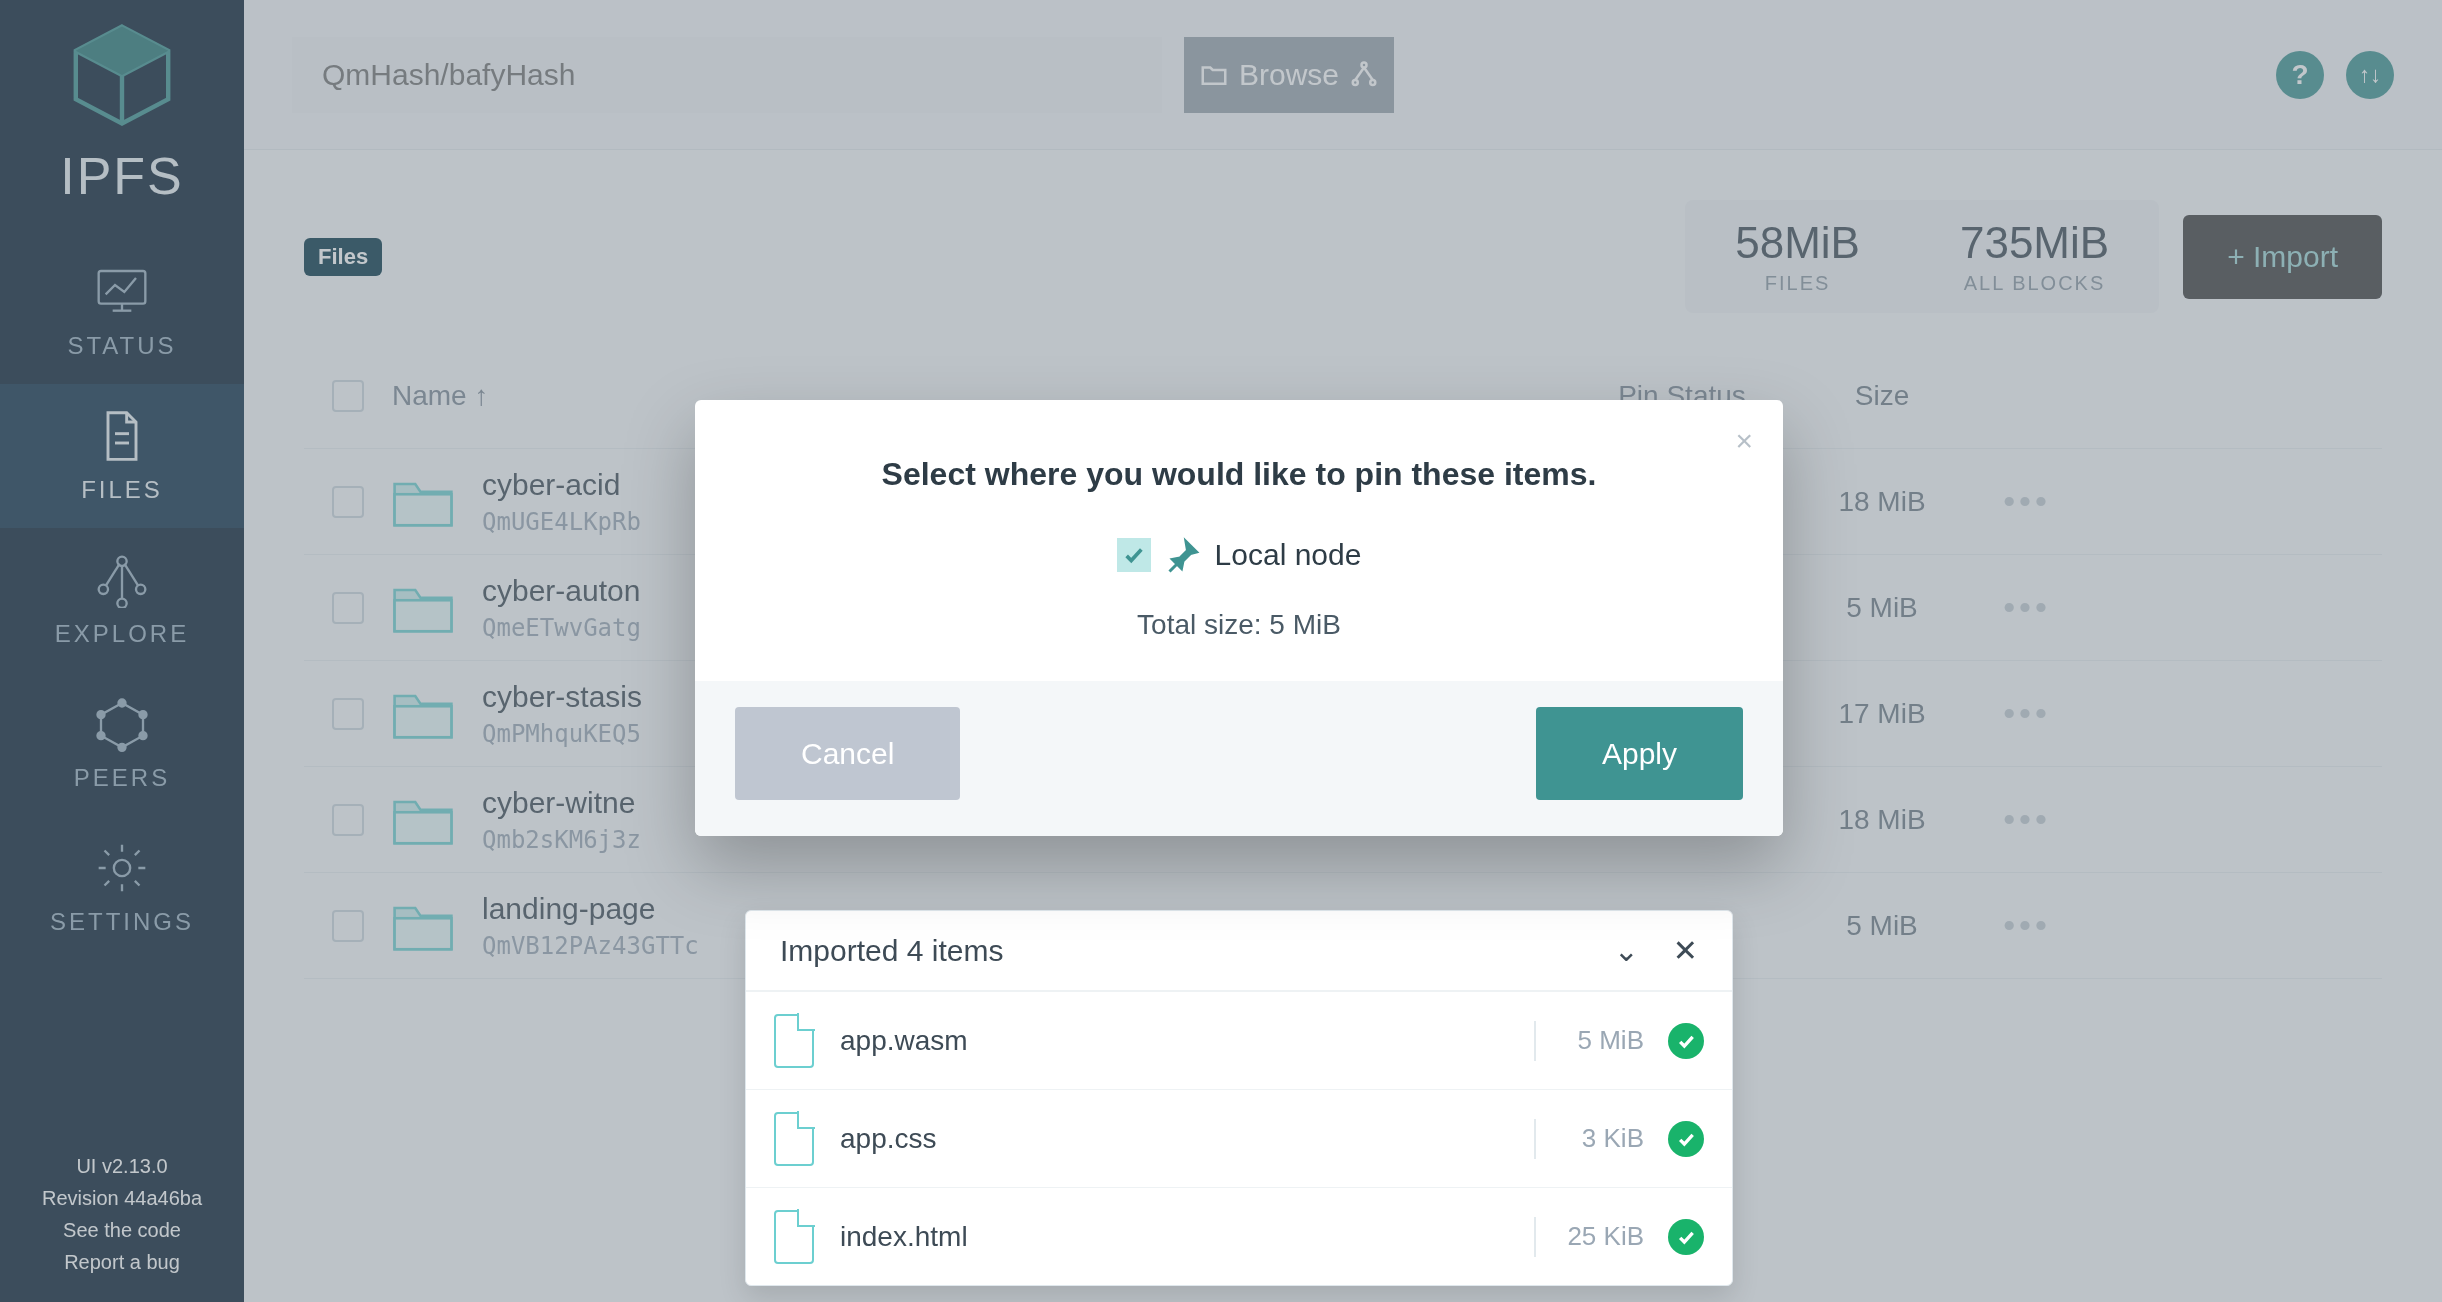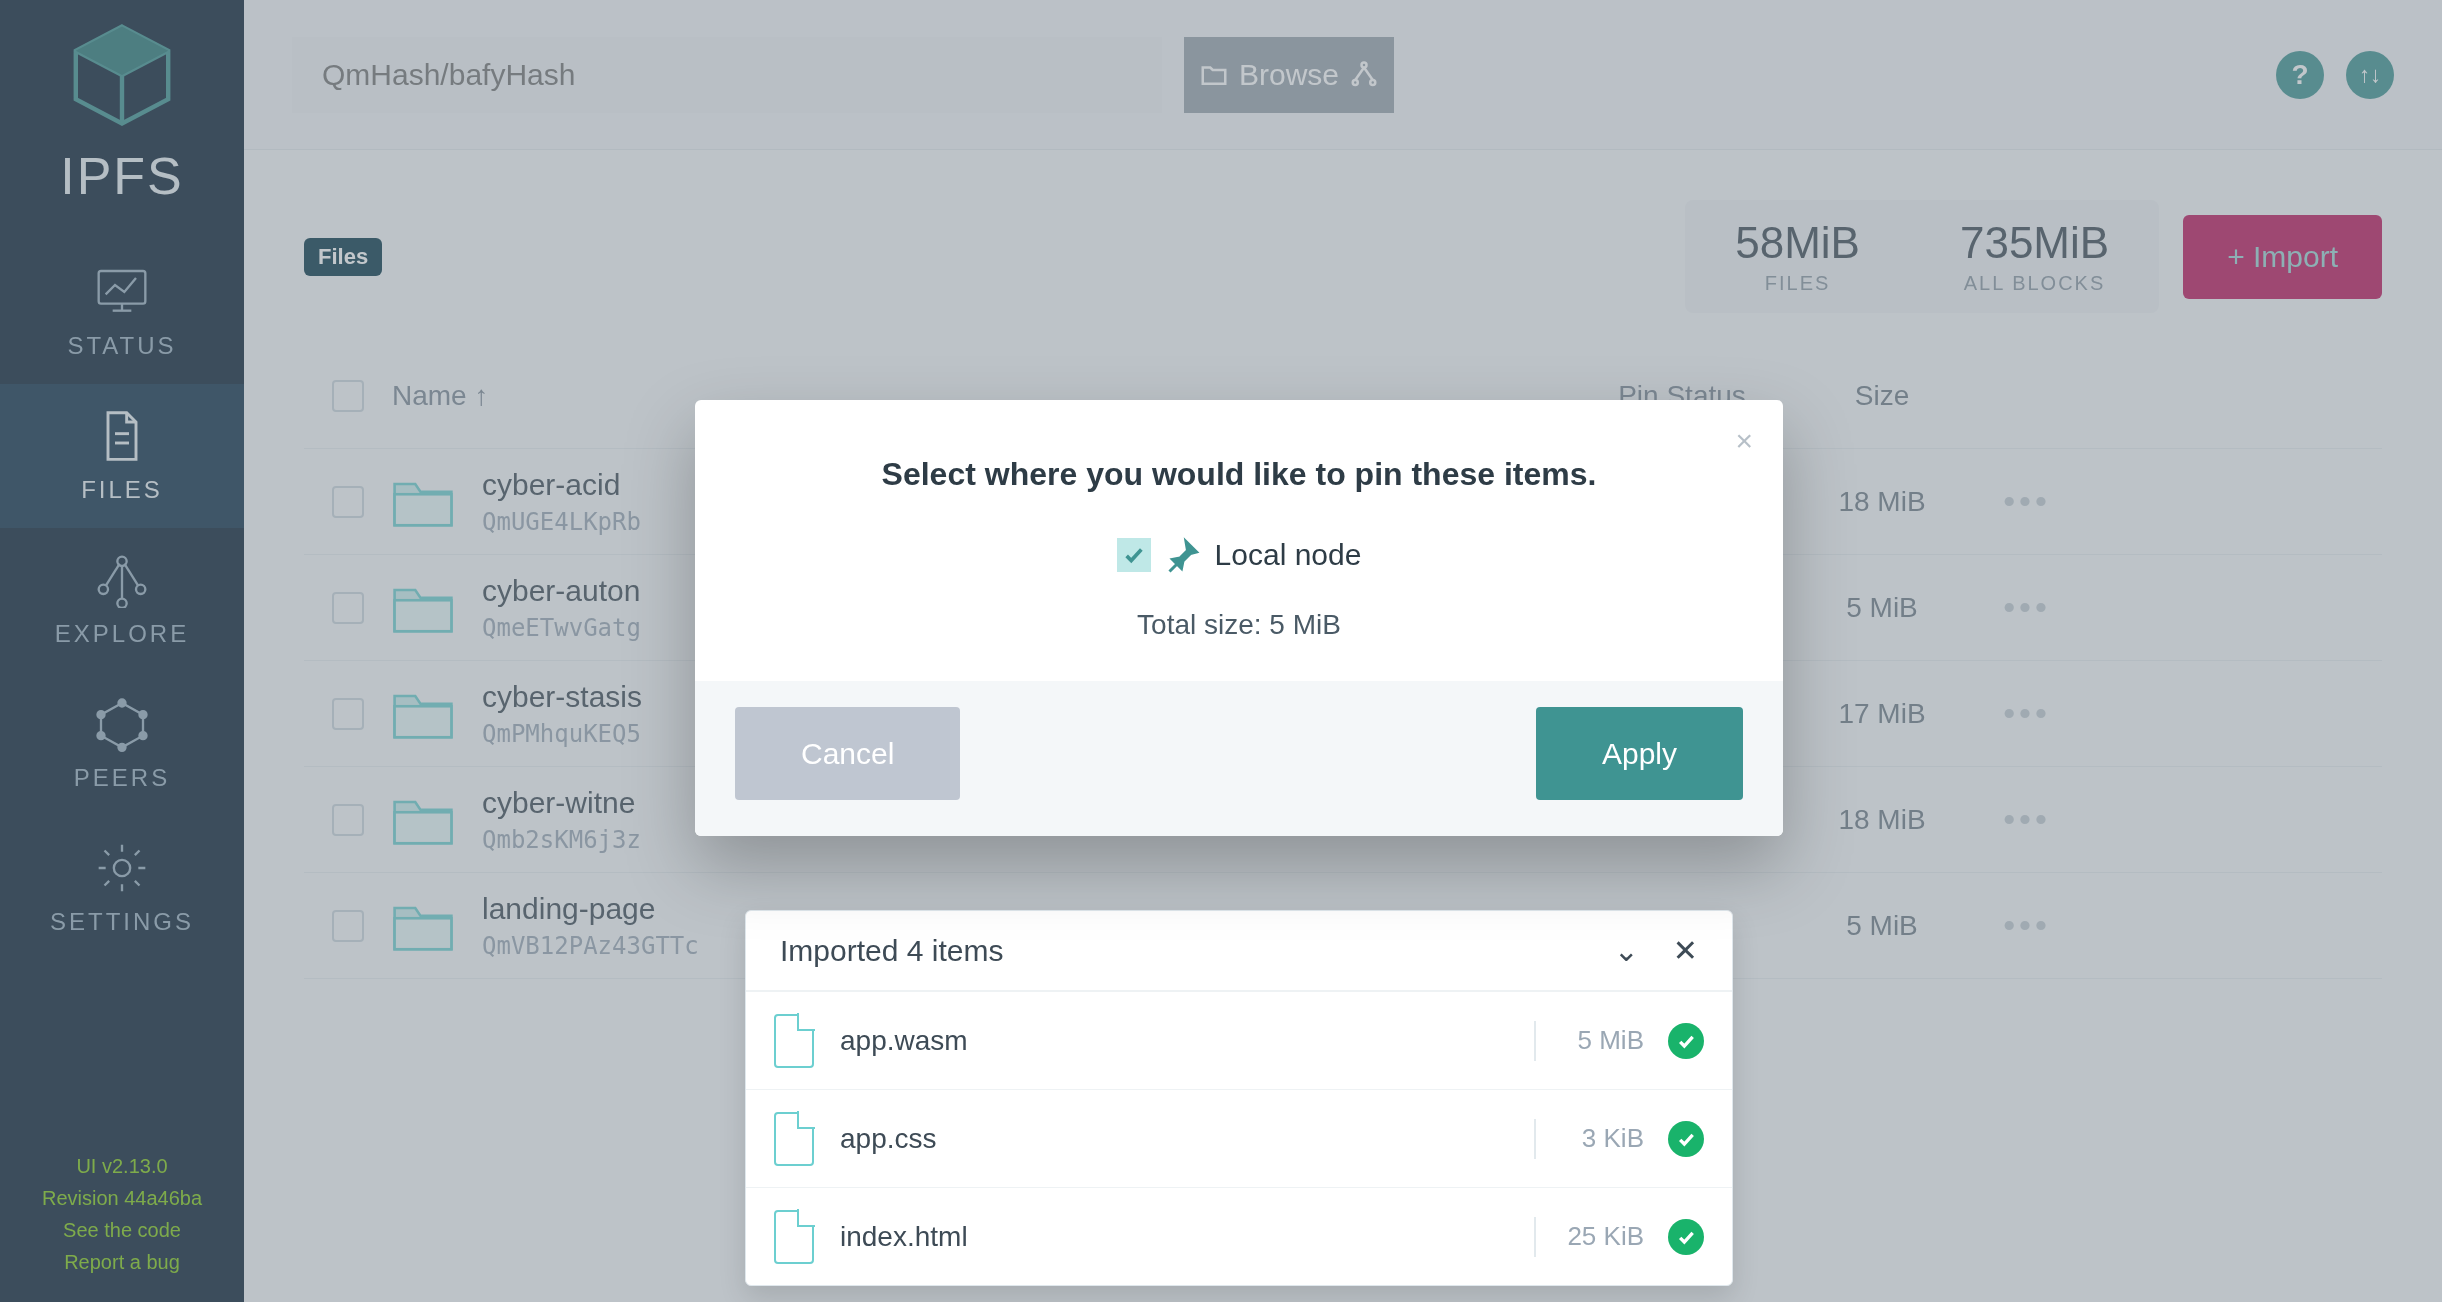--- a/index.html
+++ b/index.html
@@ -18,38 +18,38 @@
   body{width:2442px;height:1302px;transform-origin:top left}
   .app{display:flex;width:100%;height:100%;position:relative}
   
   .sidebar{width:244px;background:var(--sidebar);color:#c6d4de;display:flex;flex-direction:column;align-items:center;padding-top:20px;gap:8px;z-index:1}
   .logo-cube{width:110px;height:110px;display:flex;align-items:center;justify-content:center}
   .logo-title{font-size:52px;font-weight:500;letter-spacing:2px;color:#e8eef3;margin-top:8px}
   .nav{width:100%;display:flex;flex-direction:column;margin-top:26px}
   .nav-item{display:flex;flex-direction:column;align-items:center;gap:12px;padding:24px 0;color:#9ab0c0;font-size:24px;letter-spacing:3px}
   .nav-item.active{background:var(--sidebar-accent);color:#e8eef3}
   .nav-item svg{width:56px;height:56px}
-  .sidebar-footer{margin-top:auto;padding:24px 0;text-align:center;font-size:20px;line-height:1.6;color:#84cc16}
+  .sidebar-footer{margin-top:auto;padding:24px 0;text-align:center;font-size:20px;line-height:1.6;color:#ffffff}
   .sidebar-footer div{cursor:default}
   
   .main{flex:1;display:flex;flex-direction:column;position:relative}
   .topbar{height:150px;background:#f2f4f7;border-bottom:1px solid #e2e8ec;display:flex;align-items:center;padding:0 48px;gap:22px}
   .searchbox{flex:0 0 870px;height:76px;background:#eef1f4;border:none;font-size:30px;padding:0 30px;color:#7e8a97}
   .browse-btn{width:210px;height:76px;background:#9aa4ae;color:#fff;display:flex;align-items:center;justify-content:center;gap:10px;font-size:30px;border:none}
   .topbar-spacer{flex:1}
   .top-icon{width:48px;height:48px;border-radius:50%;background:var(--teal);display:flex;align-items:center;justify-content:center;color:#fff;font-size:28px;font-weight:700}
   
   .page-head{display:flex;align-items:center;padding:50px 60px 30px 60px}
   .badge{background:var(--badge-dark);color:#fff;font-size:22px;font-weight:700;padding:6px 14px;border-radius:6px}
   .page-head-spacer{flex:1}
   .stats{display:flex;align-items:center;background:#eef1f4;border-radius:8px;padding:18px 0}
   .stat{display:flex;flex-direction:column;align-items:center;padding:0 50px}
   .stat-val{font-size:44px;color:#3e4b56;font-weight:500}
   .stat-lab{font-size:20px;letter-spacing:2px;color:#8a97a3;margin-top:4px}
-  .import-btn{margin-left:24px;height:84px;padding:0 44px;background:#be185d;color:#9ed6d5;border:none;font-size:30px;border-radius:6px}
+  .import-btn{margin-left:24px;height:84px;padding:0 44px;background:#404040;color:#9ed6d5;border:none;font-size:30px;border-radius:6px}
   
   .list{padding:0 60px}
   .list-head,.row{display:flex;align-items:center;height:106px;border-bottom:1px solid var(--row-border)}
   .list-head{color:#7e8a97;font-size:28px}
   .chk{width:32px;height:32px;border:2px solid #cbd5dc;border-radius:4px;margin:0 28px}
   .folder-ic{width:62px;height:52px;margin-right:28px}
   .name{font-size:30px;color:#3e4b56}
   .hash{font-size:24px;color:#9aa7b4;font-family:monospace;margin-top:6px}
   .col-name{flex:0 0 1190px;display:flex;align-items:center}
   .col-pin{width:200px;text-align:center;color:#7e8a97;font-size:28px}

